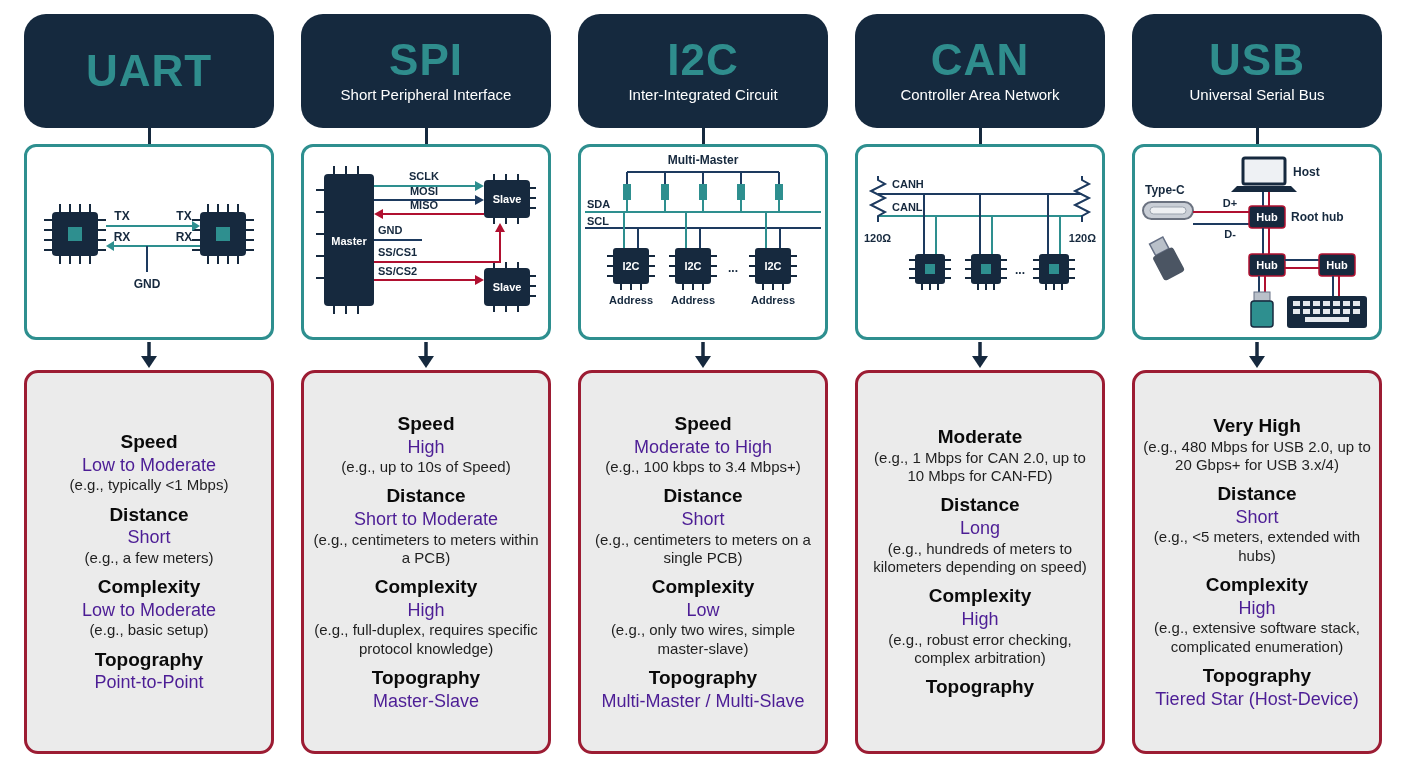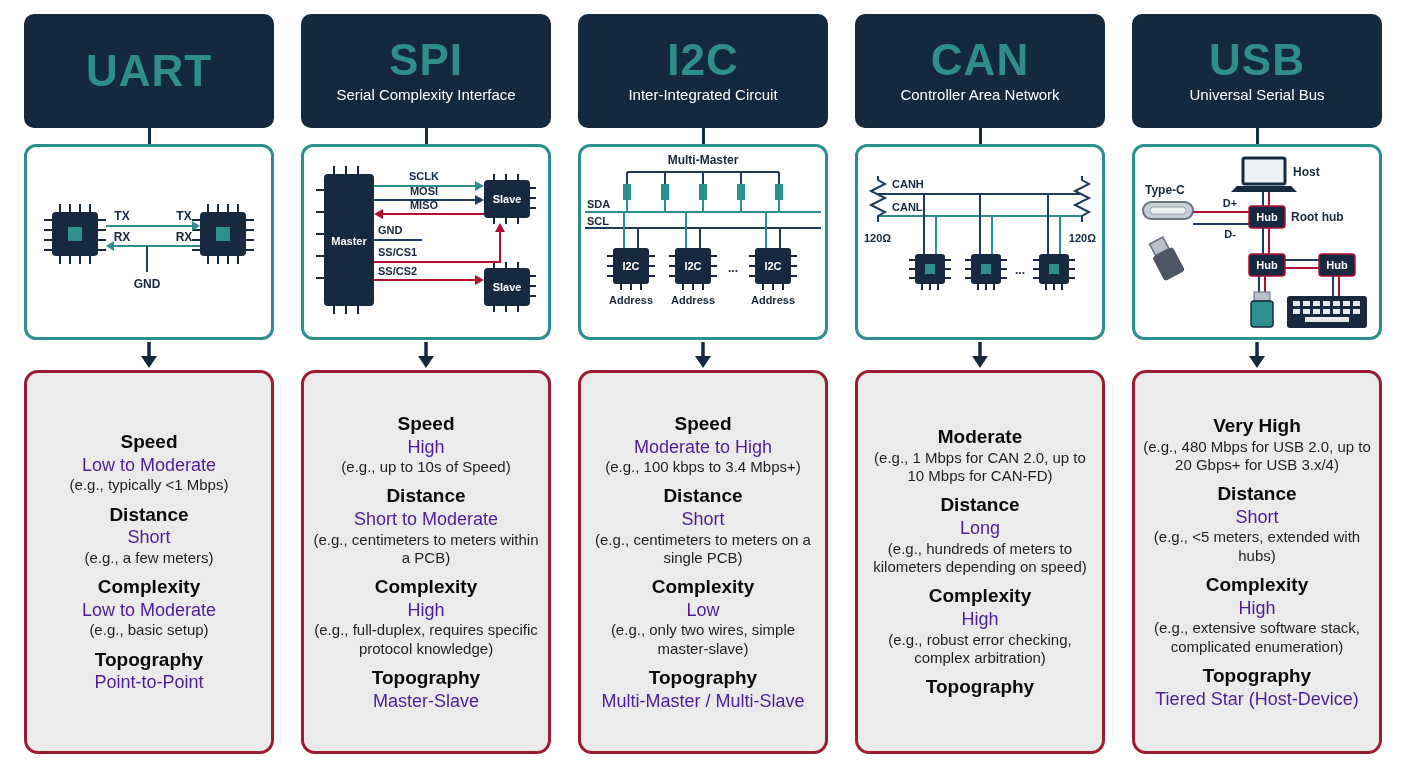--- a/index.html
+++ b/index.html
@@ -1,21 +1,21 @@
 <!DOCTYPE html>
 <html><head>
 <meta charset="utf-8">
 <style>
   * { margin:0; padding:0; box-sizing:border-box; }
   html,body { width:1408px; height:768px; background:#ffffff; overflow:hidden;
               font-family:"Liberation Sans", sans-serif; }
   .board { display:flex; gap:27px; padding:14px 24px; height:768px; }
   .column { width:250px; display:flex; flex-direction:column; }
 
-  .header { background:#15293e; border-radius:10px; height:114px; flex:0 0 114px;
+  .header { background:#15293e; border-radius:22px; height:114px; flex:0 0 114px;
             display:flex; flex-direction:column; align-items:center; justify-content:center;
             text-align:center; padding:0 8px; }
   .title { color:#2f8d8d; font-size:44px; font-weight:800; letter-spacing:1px; line-height:1; }
   .subtitle { color:#ffffff; font-size:15px; line-height:1.22; margin-top:4px; }
 
   .connector { width:3px; height:16px; background:#16293e; margin:0 auto; flex:0 0 16px; }
 
   .diagram { background:#ffffff; border:3px solid #2e8f8f; border-radius:12px;
              height:196px; flex:0 0 196px; overflow:hidden; }
   .diagram svg { display:block; width:100%; height:100%; }
@@ -104,21 +104,21 @@
         <div class="spec-h">Topography</div>
         <div class="spec-v">Point-to-Point</div>
 
       </div>
     </div>
   </div>
 
   <div class="column">
     <div class="header">
       <div class="title">SPI</div>
-      <div class="subtitle">Serial Complexity Interface</div>
+      <div class="subtitle">Short Peripheral Interface</div>
     </div>
     <div class="connector"></div>
     <div class="diagram">
       <svg viewBox="0 0 244 184">
         <g>
           <path class="pin" d="M30,16 v8 M42,16 v8 M54,16 v8 M30,156 v8 M42,156 v8 M54,156 v8 M12,40 h8 M12,62 h8 M12,84 h8 M12,106 h8 M12,128 h8"></path>
           <rect x="20" y="24" width="50" height="132" rx="4" class="fill-n"></rect>
           <text x="45" y="95" text-anchor="middle" class="wtxt">Master</text>
         </g>
         <g>

